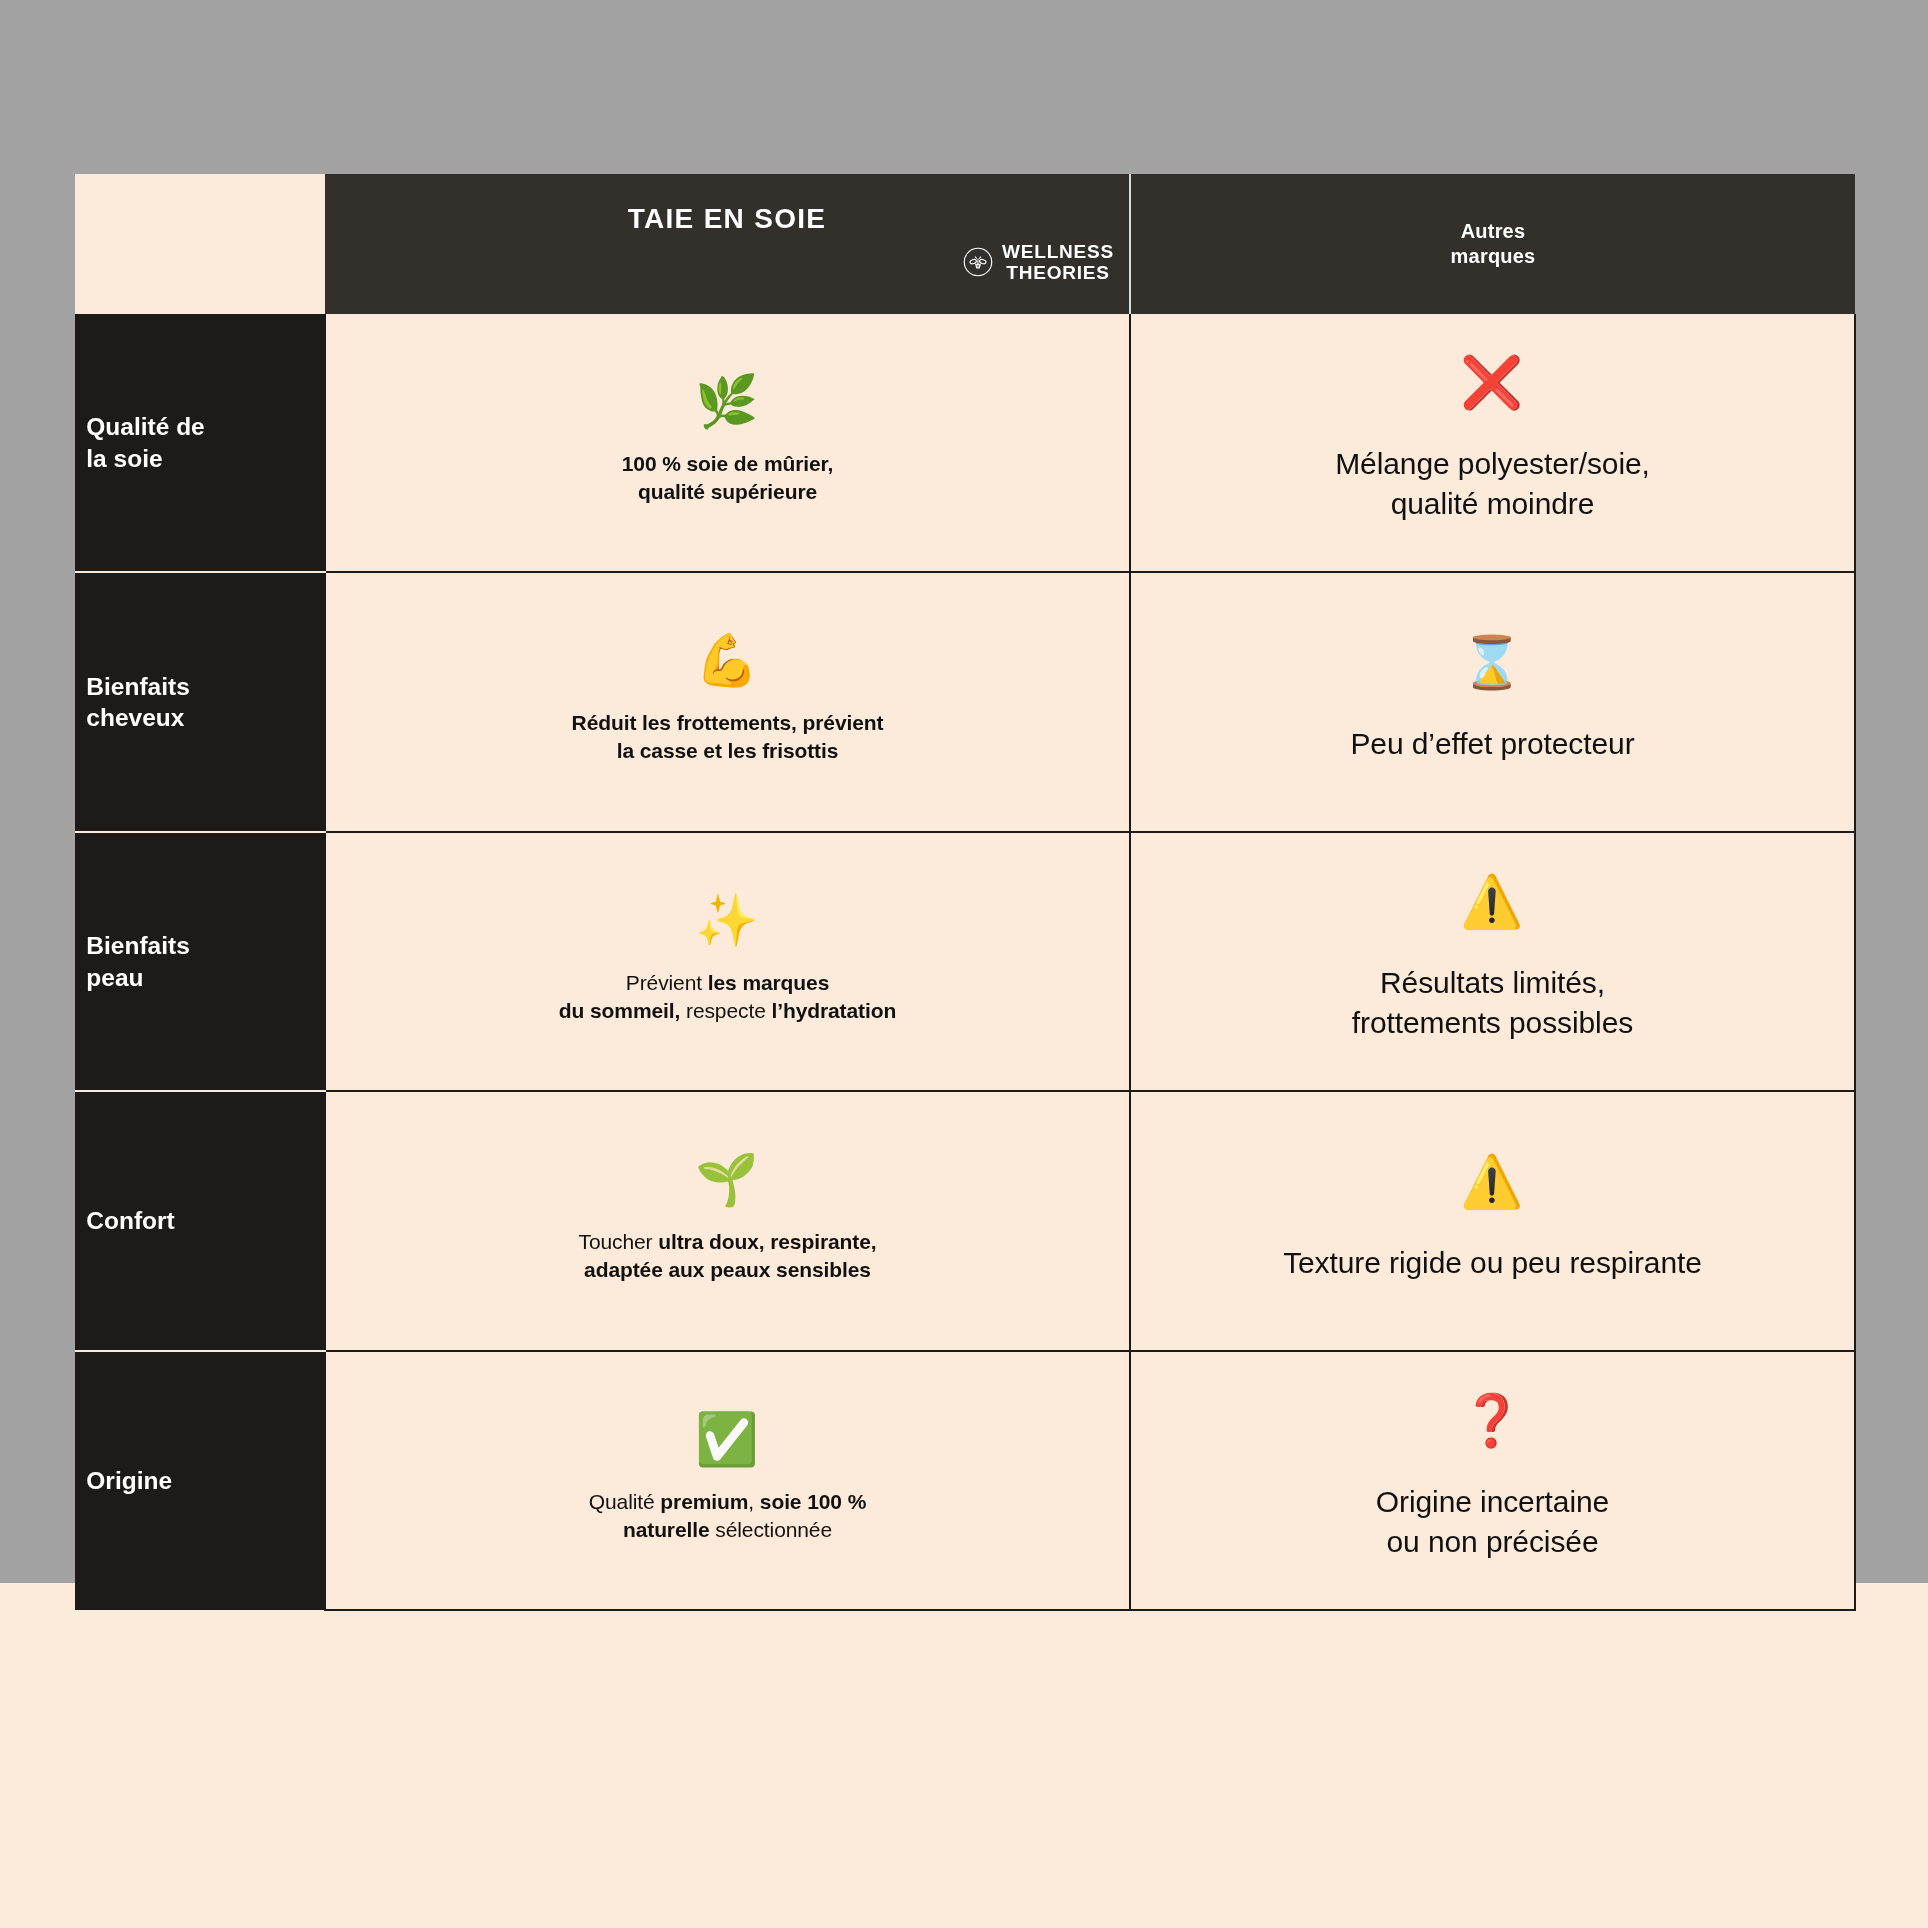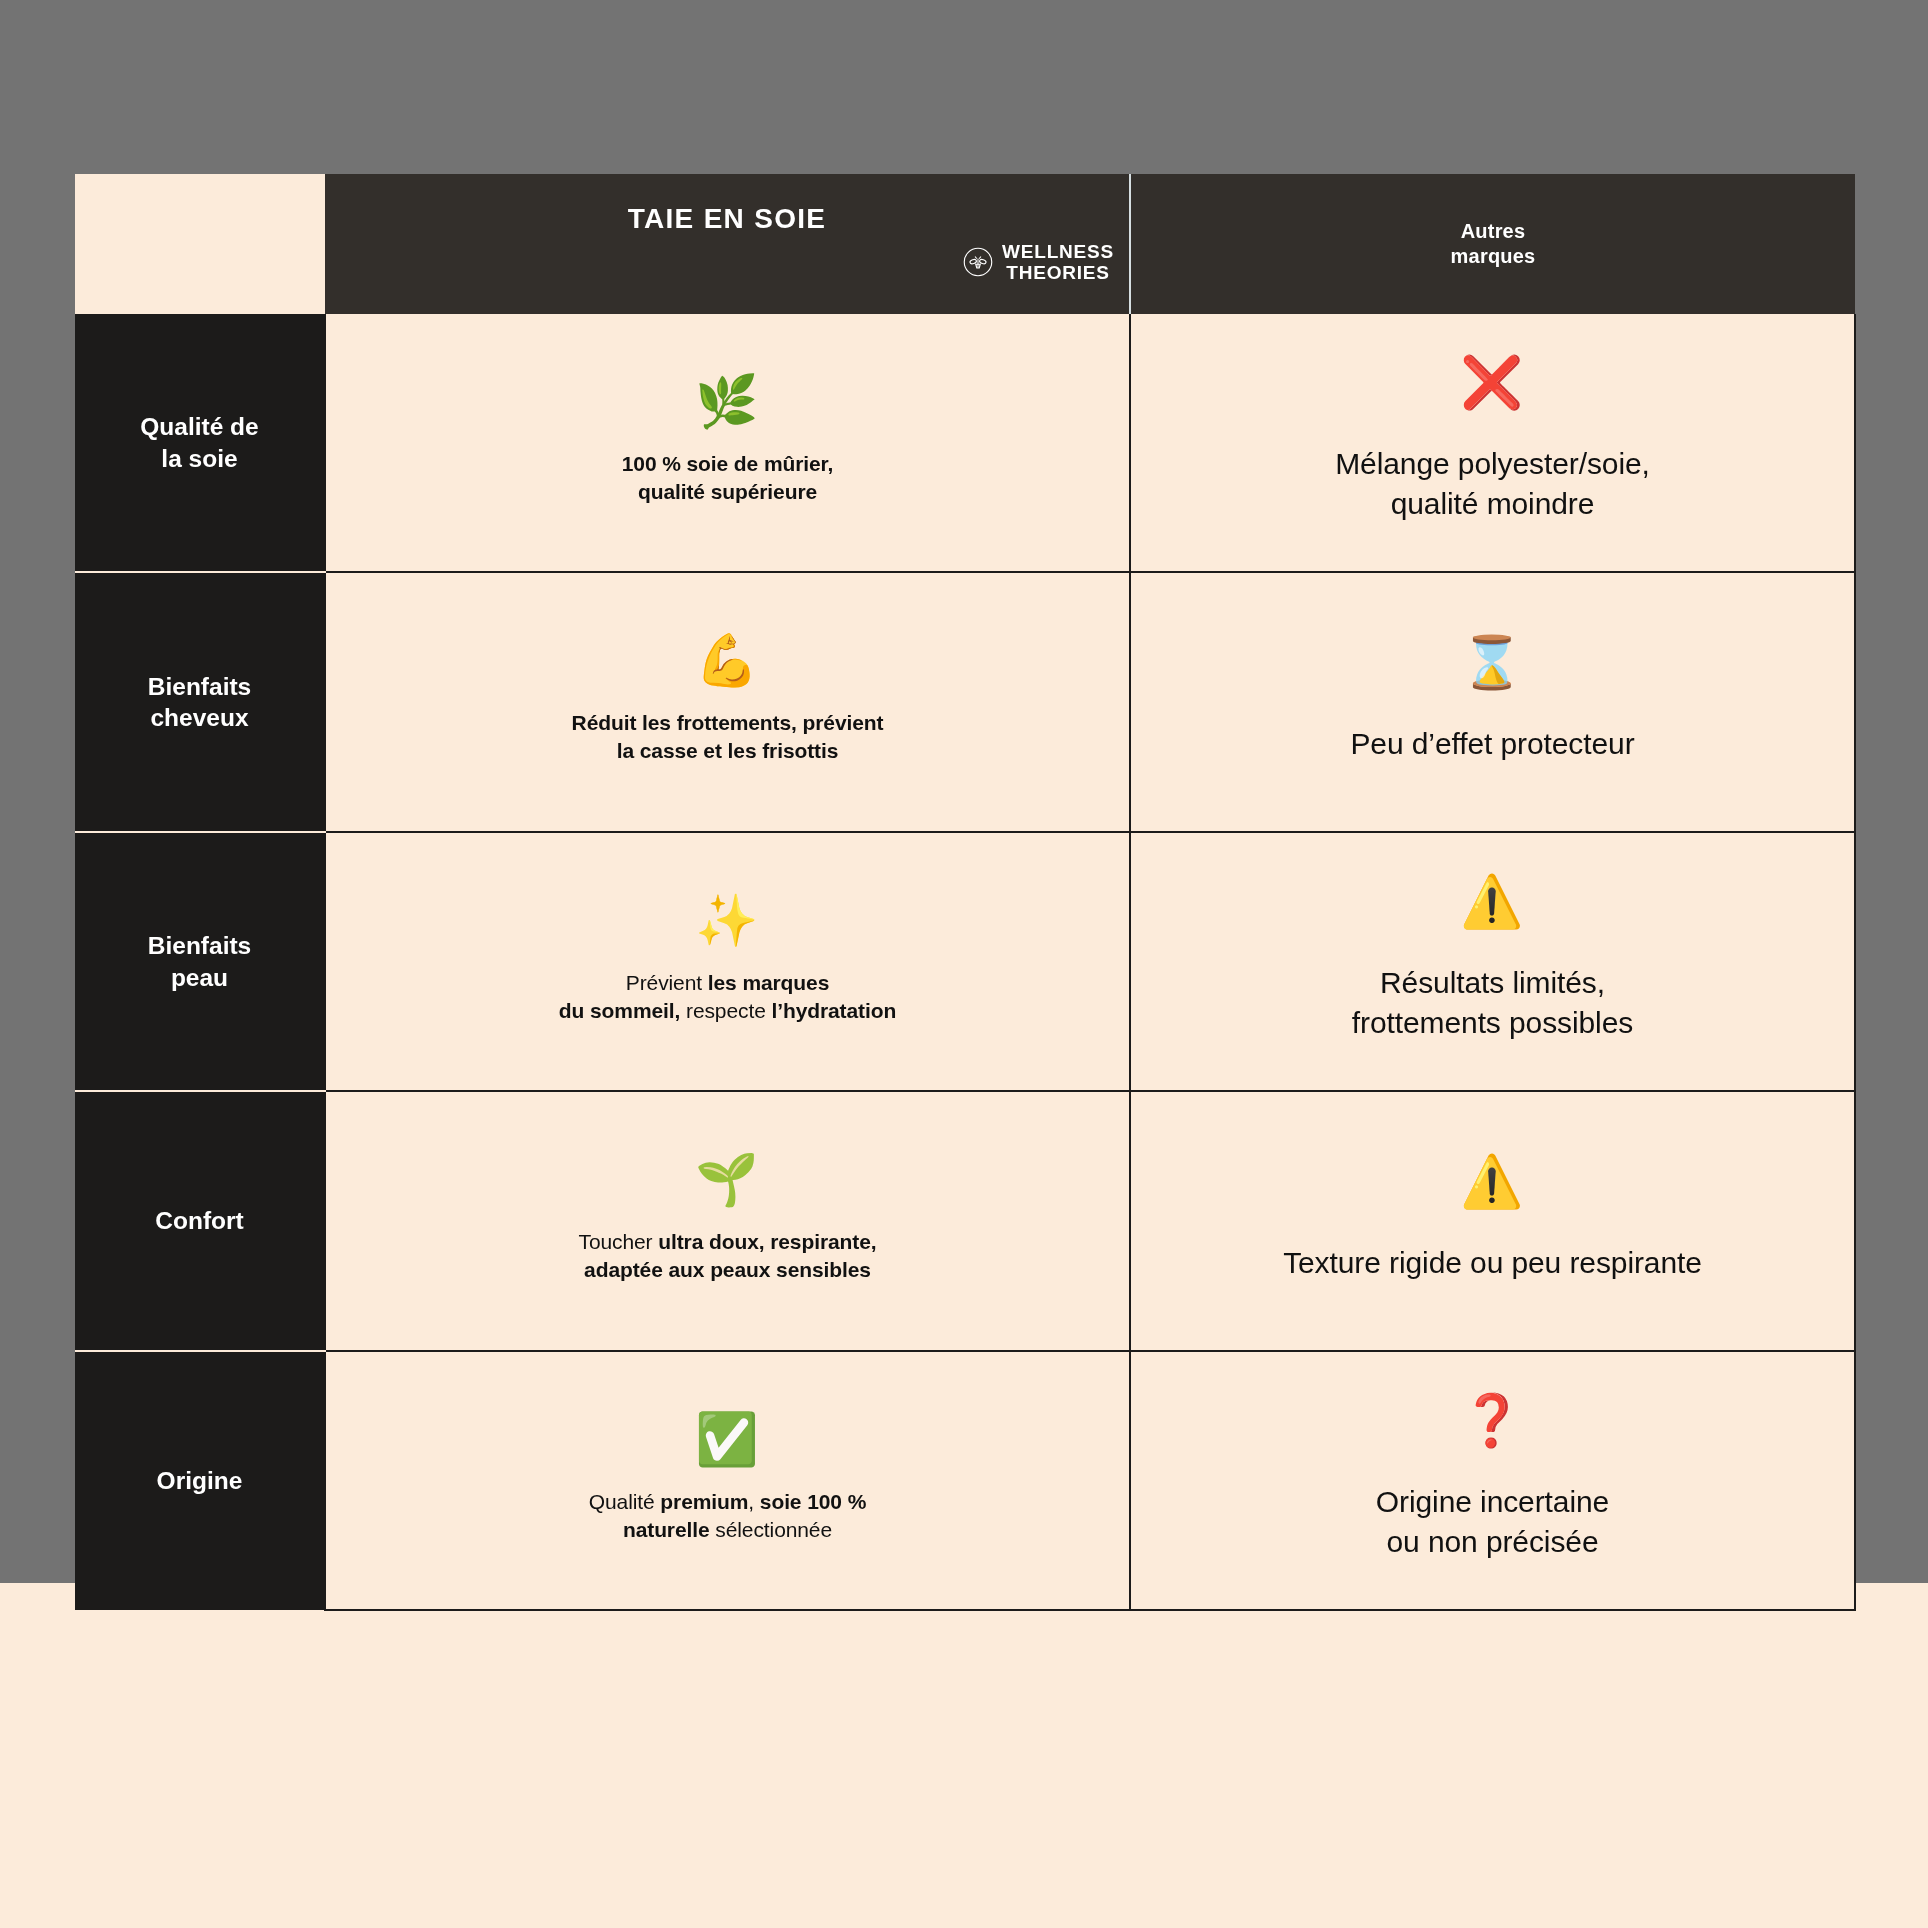--- a/index.html
+++ b/index.html
@@ -13,21 +13,21 @@
     font-family: "Liberation Sans", "DejaVu Sans", sans-serif;
     -webkit-font-smoothing: antialiased;
     overflow: hidden;
   }
 
   
   .canvas {
     position: relative;
     width: 1928px;
     height: 1583px;
-    background: #737373;
+    background: #a3a3a3;
   }
 
   .table-wrap {
     position: absolute;
     left: 75px;
     top: 174px;
     width: 1780px;
   }
 
   .cmp-table {
@@ -93,21 +93,21 @@
     letter-spacing: 0.2px;
   }
 
   
   .row-label {
     background: #1c1b1a;
     color: #ffffff;
     font-size: 24.5px;
     font-weight: 700;
     line-height: 1.28;
-    text-align: center;
+    text-align: left;
     vertical-align: middle;
     padding: 15px 11.3px;
     border-top: 2.8px solid #fcebda;
     border-bottom: 2.8px solid #fcebda;
   }
   tbody tr:first-child .row-label { border-top: none; }
   tbody tr:last-child  .row-label { border-bottom: none; }
 
   .cell {
     background: #fcebda;

